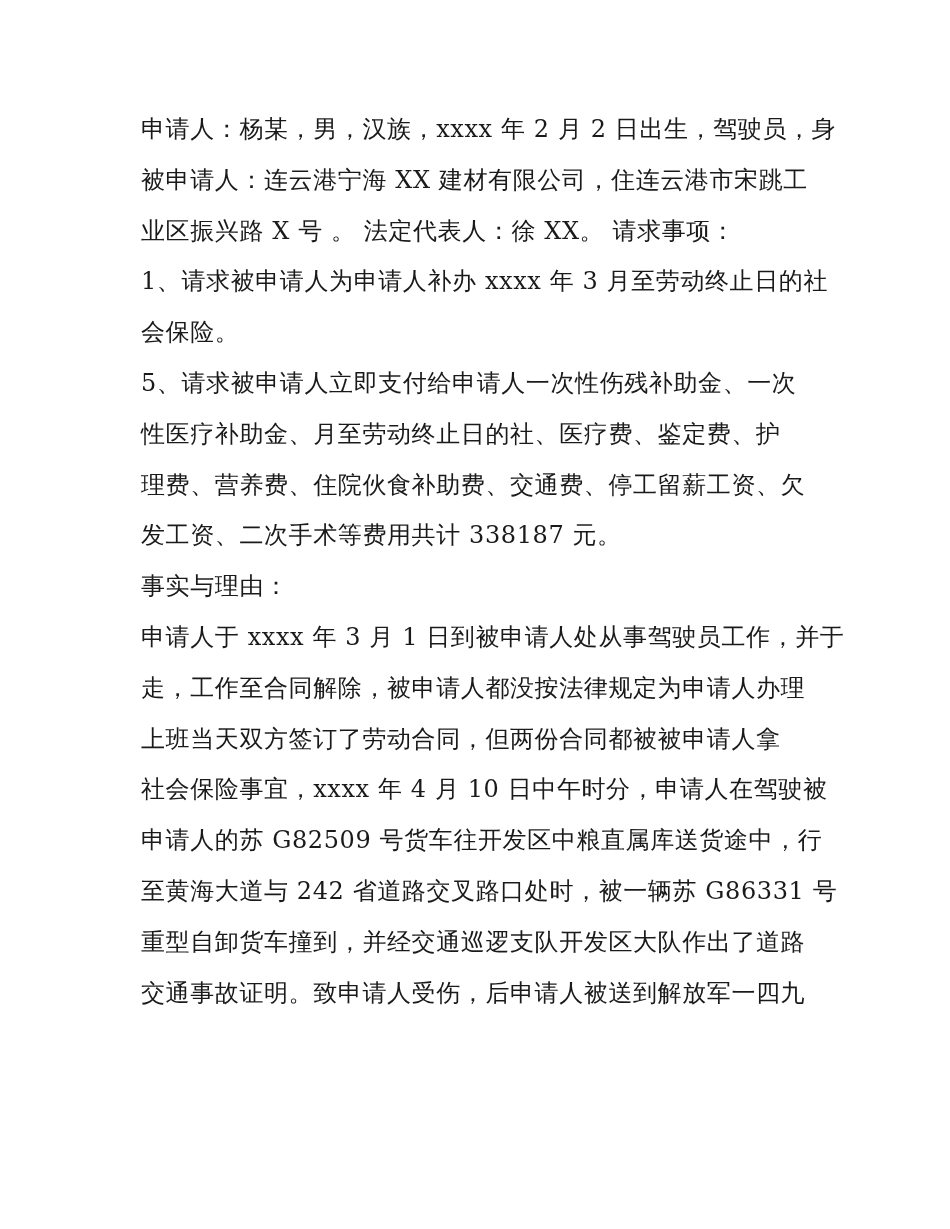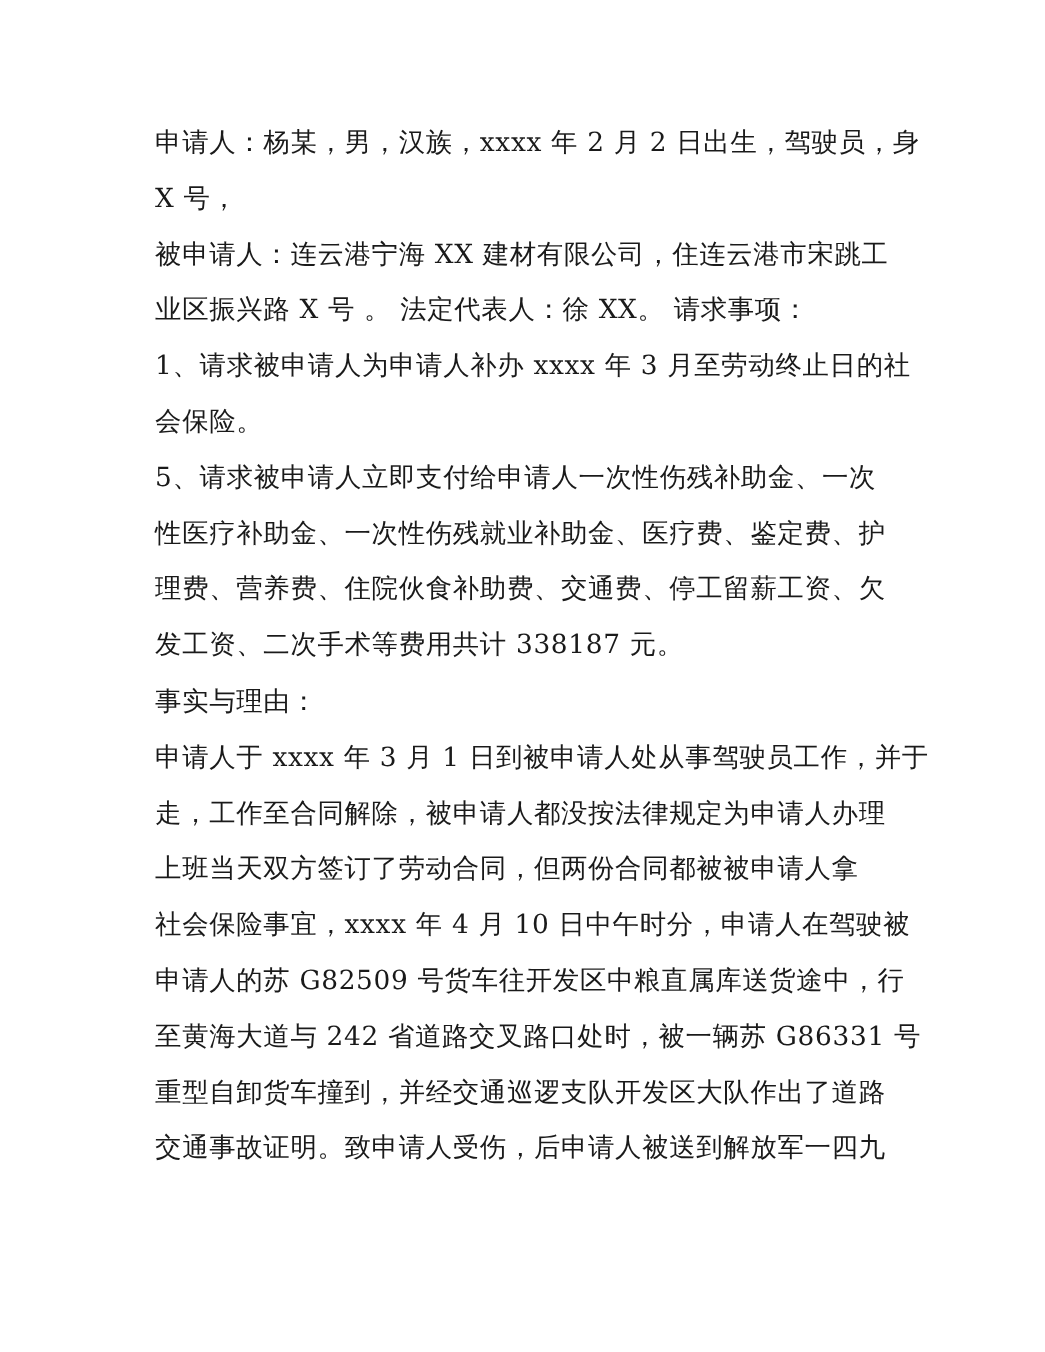--- a/index.html
+++ b/index.html
@@ -18,27 +18,26 @@
     line-height: 42px;
     white-space: nowrap;
     letter-spacing: 0.6px;
   }
 </style>
 </head>
 <body>
 
 <div class="page">
   <div class="line">申请人：杨某，男，汉族，xxxx 年 2 月 2 日出生，驾驶员，身</div>
-  <div class="line">X 号，</div>
   <div class="line">被申请人：连云港宁海 XX 建材有限公司，住连云港市宋跳工</div>
   <div class="line">业区振兴路 X 号 。 法定代表人：徐 XX。 请求事项：</div>
   <div class="line">1、请求被申请人为申请人补办 xxxx 年 3 月至劳动终止日的社</div>
   <div class="line">会保险。</div>
   <div class="line">5、请求被申请人立即支付给申请人一次性伤残补助金、一次</div>
-  <div class="line">性医疗补助金、一次性伤残就业补助金、医疗费、鉴定费、护</div>
+  <div class="line">性医疗补助金、月至劳动终止日的社、医疗费、鉴定费、护</div>
   <div class="line">理费、营养费、住院伙食补助费、交通费、停工留薪工资、欠</div>
   <div class="line">发工资、二次手术等费用共计 338187 元。</div>
   <div class="line">事实与理由：</div>
   <div class="line">申请人于 xxxx 年 3 月 1 日到被申请人处从事驾驶员工作，并于</div>
   <div class="line">走，工作至合同解除，被申请人都没按法律规定为申请人办理</div>
   <div class="line">上班当天双方签订了劳动合同，但两份合同都被被申请人拿</div>
   <div class="line">社会保险事宜，xxxx 年 4 月 10 日中午时分，申请人在驾驶被</div>
   <div class="line">申请人的苏 G82509 号货车往开发区中粮直属库送货途中，行</div>
   <div class="line">至黄海大道与 242 省道路交叉路口处时，被一辆苏 G86331 号</div>
   <div class="line">重型自卸货车撞到，并经交通巡逻支队开发区大队作出了道路</div>

